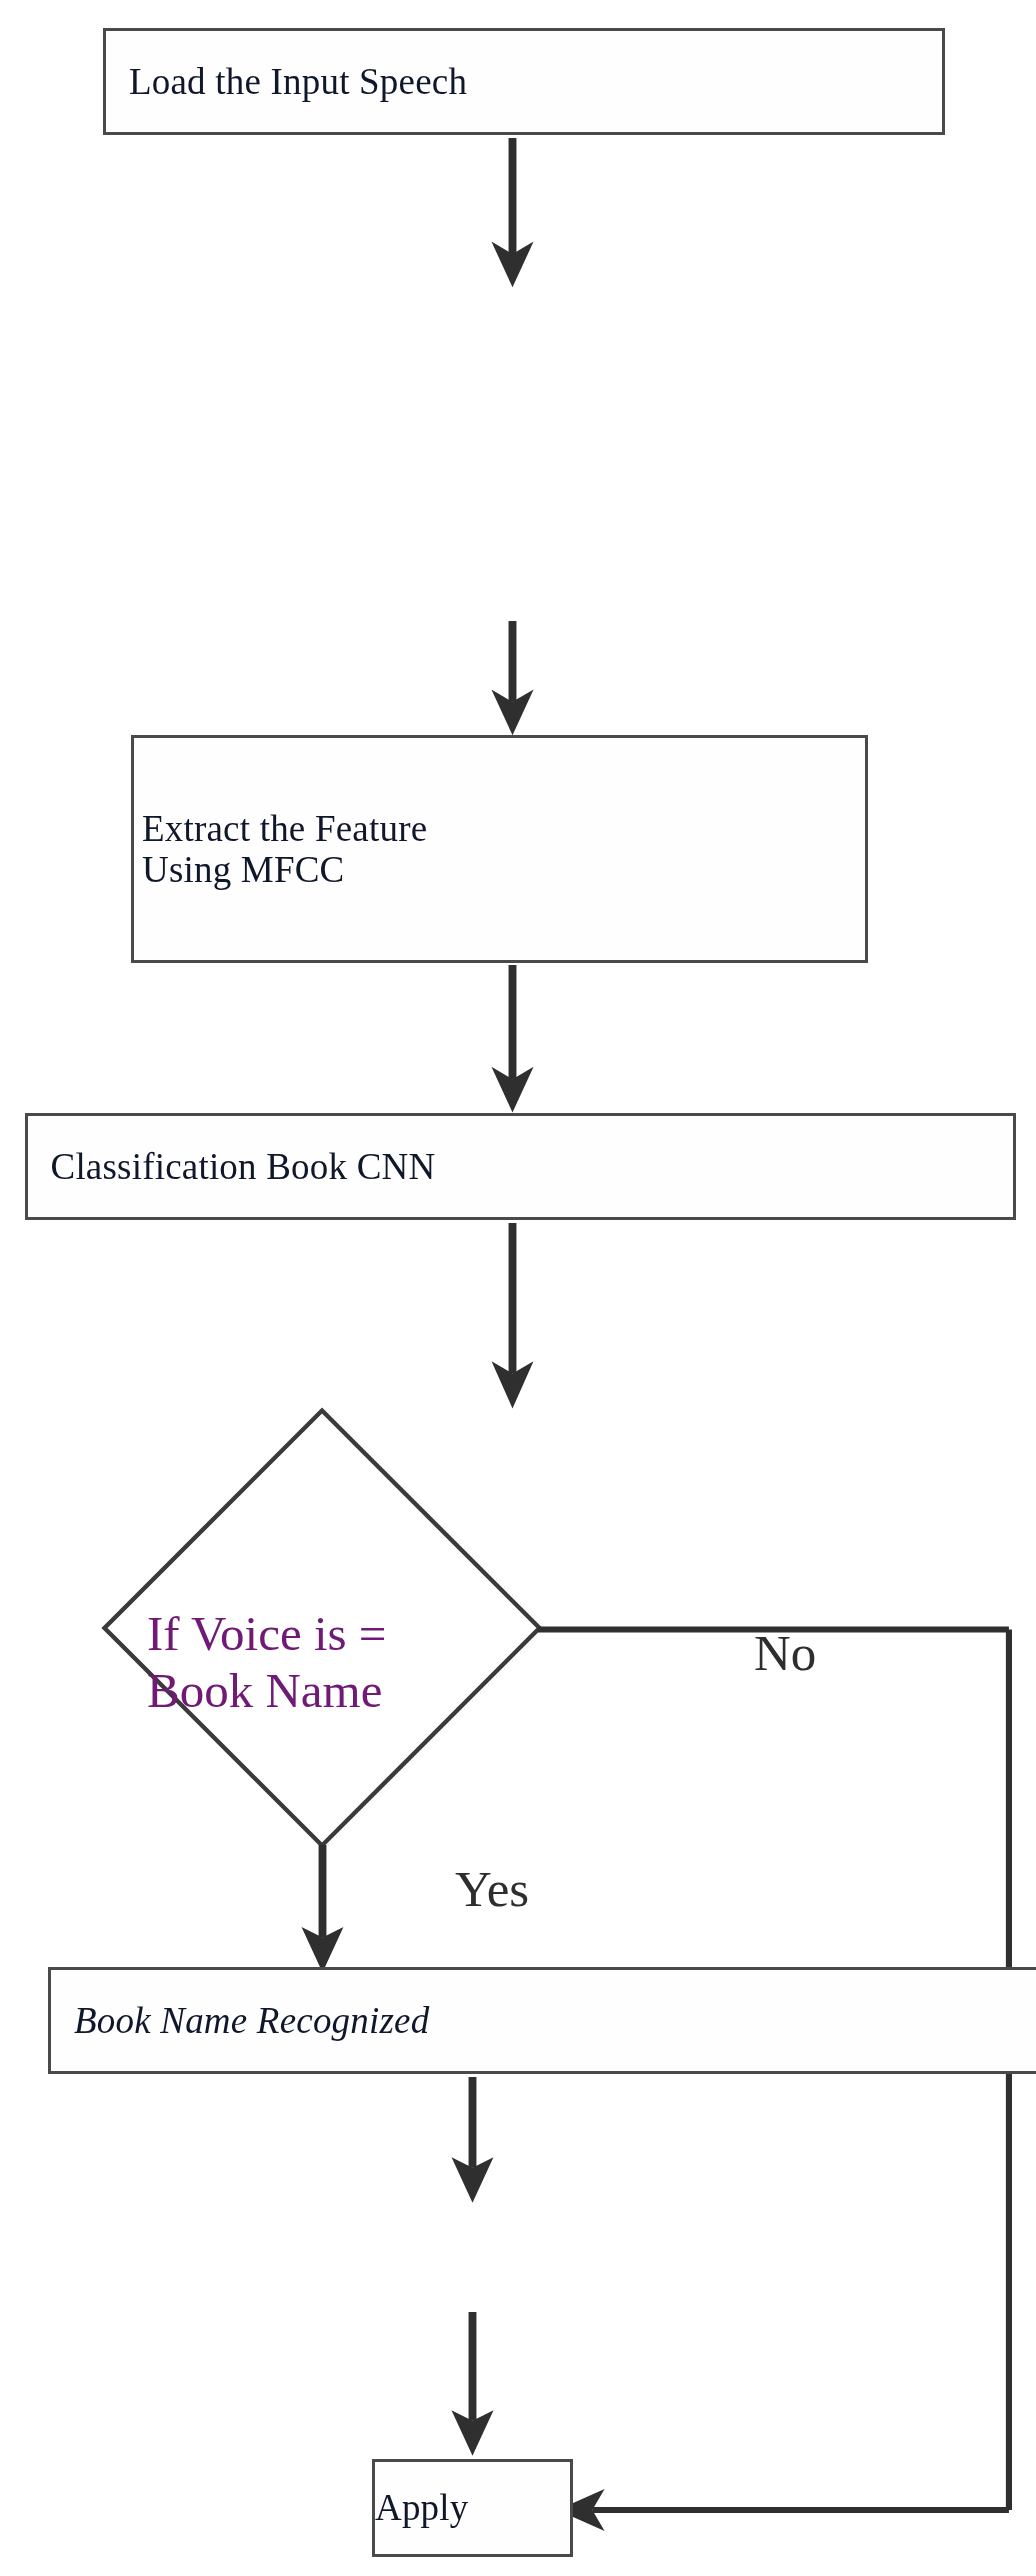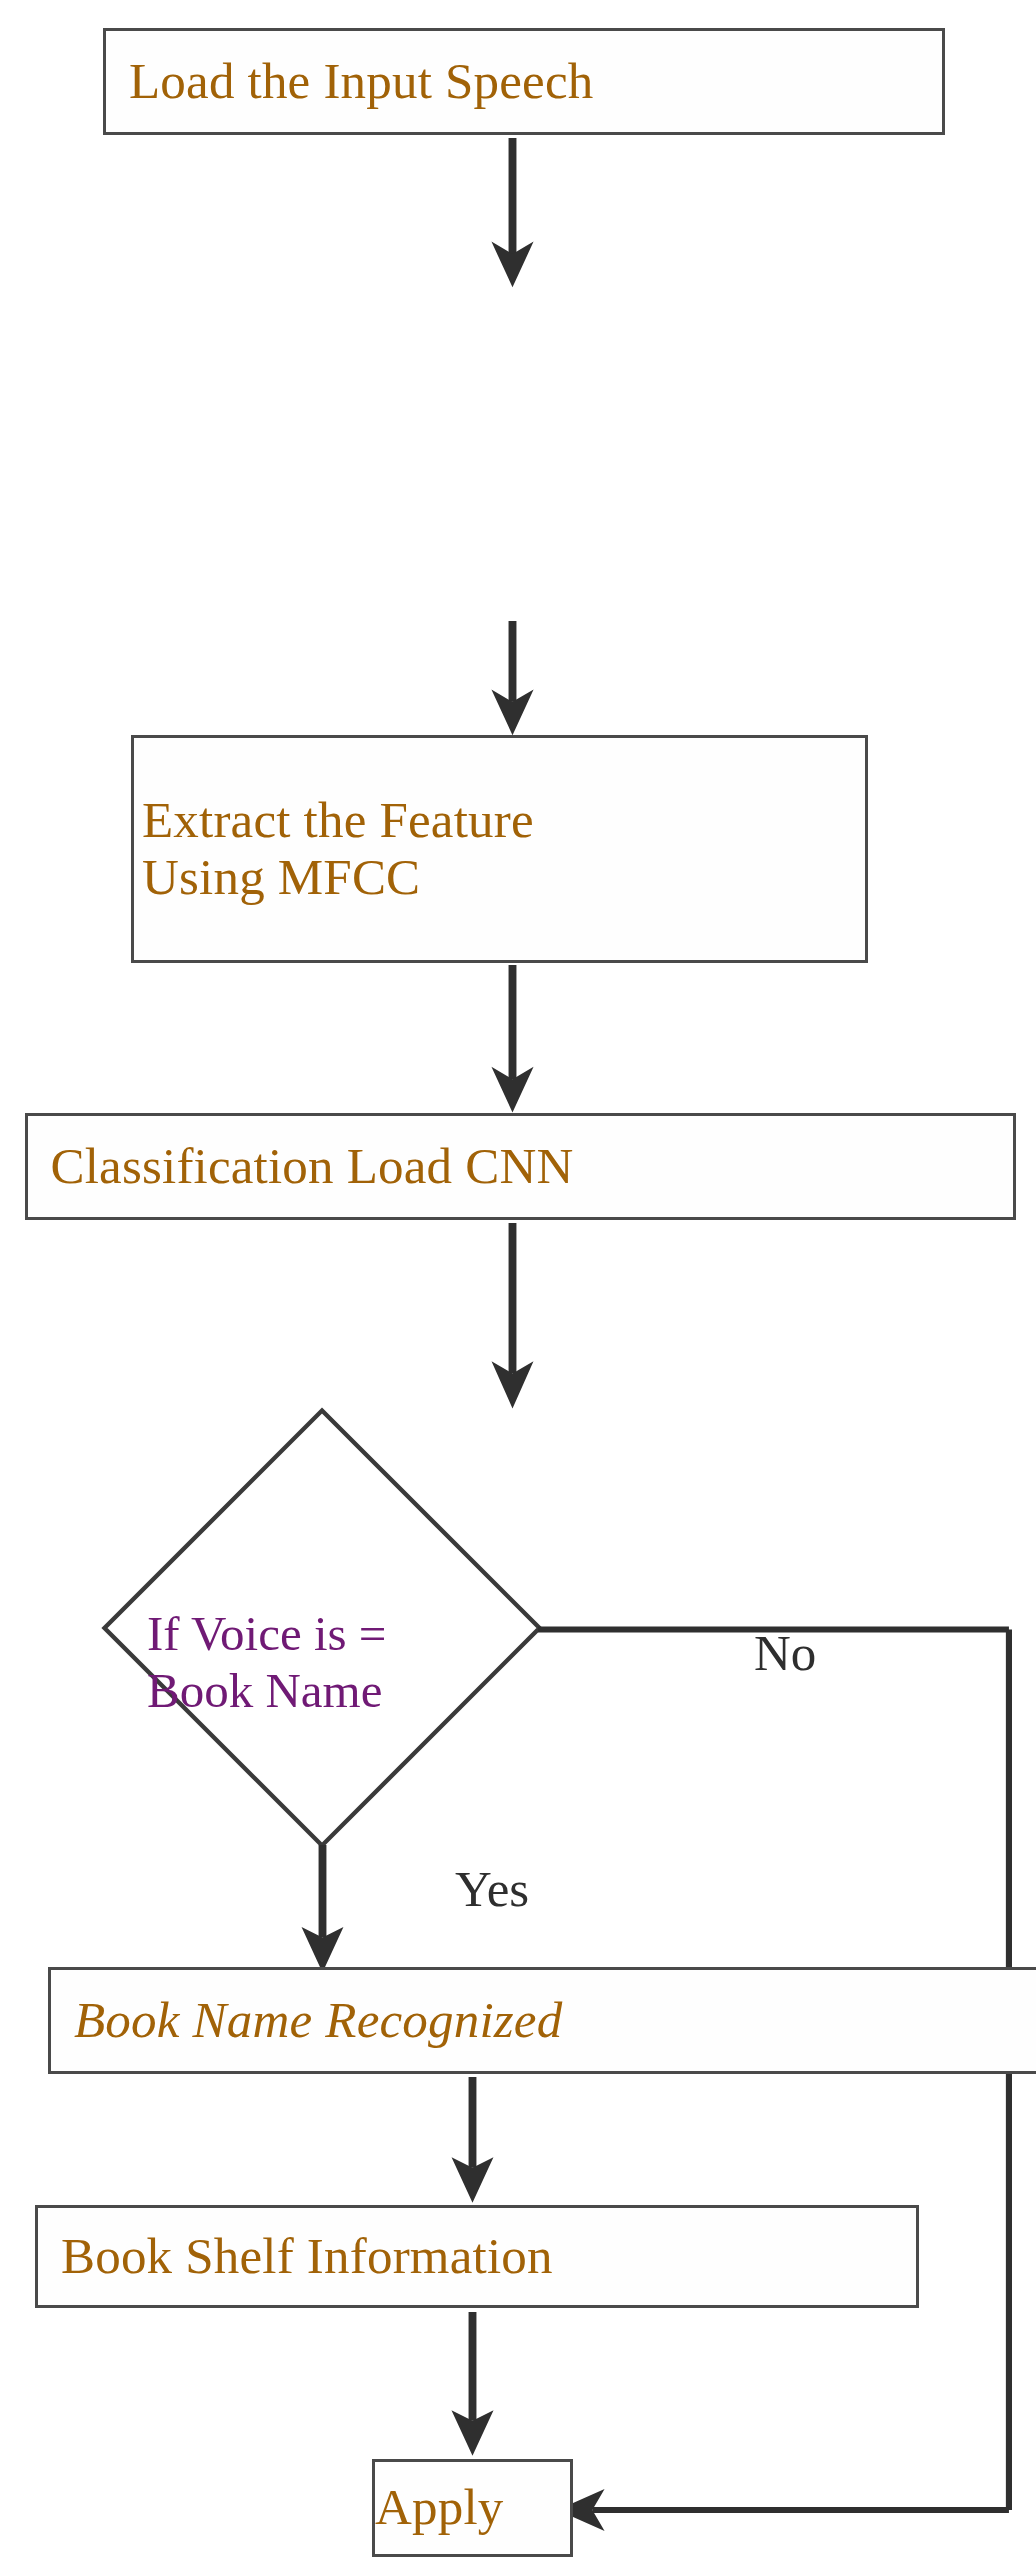--- a/index.html
+++ b/index.html
@@ -17,24 +17,24 @@
     position:absolute;
     box-sizing:border-box;
     border:3.5px solid #4a4a4a;
     background:#fefefe;
     display:flex;
     align-items:center;
     justify-content:flex-start;
     padding-left:23px;
   }
   .node .lbl{
-    font-size:51px;
+    font-size:37px;
     line-height:1.12;
     letter-spacing:0.2px;
-    color:#a16207;
+    color:#0f172a;
     white-space:pre-line;
     text-align:left;
   }
   .node.center .lbl{width:100%;text-align:left;}
 
   
   #box-load          {left:103px; top:28px;   width:842px; height:107px;}
   #box-filter        {left:131px; top:291px;  width:814px; height:328px;}
   #box-extract       {left:131px; top:735px;  width:737px; height:228px;padding-left:8px;}
   #box-classify      {left:24.5px;  top:1113px; width:991px;height:107px;}
@@ -104,21 +104,21 @@
   </div>
 
   <div class="conn" style="left:486px; top:965px;">
     <svg width="53" height="151" viewBox="0 0 60 172" aria-hidden="true">
       <line x1="30" y1="0" x2="30" y2="130" stroke="#2f2f2f" stroke-width="9"></line>
       <polygon points="30,168 6,116 30,130 54,116" fill="#2f2f2f"></polygon>
     </svg>
   </div>
 
   <div class="node" id="box-classify">
-    <span class="lbl">Classification Load CNN</span>
+    <span class="lbl">Classification Book CNN</span>
   </div>
 
   <div class="conn" style="left:486px; top:1223px;">
     <svg width="53" height="188" viewBox="0 0 60 215" aria-hidden="true">
       <line x1="30" y1="0" x2="30" y2="172" stroke="#2f2f2f" stroke-width="9"></line>
       <polygon points="30,212 6,158 30,172 54,158" fill="#2f2f2f"></polygon>
     </svg>
   </div>
 
   <div id="diamond">
@@ -157,23 +157,20 @@
     <span class="lbl">Book Name Recognized</span>
   </div>
 
   <div class="conn" style="left:446px; top:2077px;">
     <svg width="53" height="131" viewBox="0 0 60 150" aria-hidden="true">
       <line x1="30" y1="0" x2="30" y2="104" stroke="#2f2f2f" stroke-width="9"></line>
       <polygon points="30,144 6,92 30,104 54,92" fill="#2f2f2f"></polygon>
     </svg>
   </div>
 
-  <div class="node" id="box-shelf">
-    <span class="lbl">Book Shelf Information</span>
-  </div>
 
   <div class="conn" style="left:446px; top:2312px;">
     <svg width="53" height="149" viewBox="0 0 60 170" aria-hidden="true">
       <line x1="30" y1="0" x2="30" y2="124" stroke="#2f2f2f" stroke-width="9"></line>
       <polygon points="30,164 6,112 30,124 54,112" fill="#2f2f2f"></polygon>
     </svg>
   </div>
 
   <div class="node center" id="box-exit">
     <span class="lbl">Apply</span>

